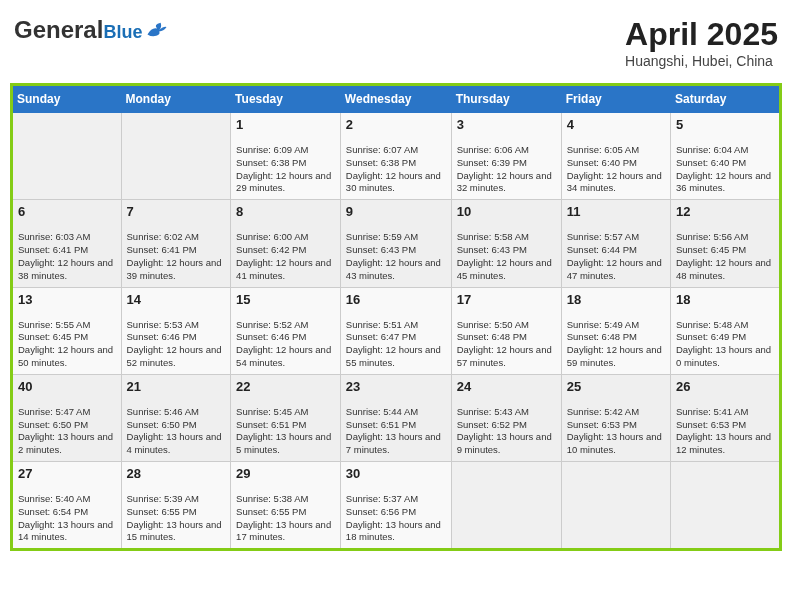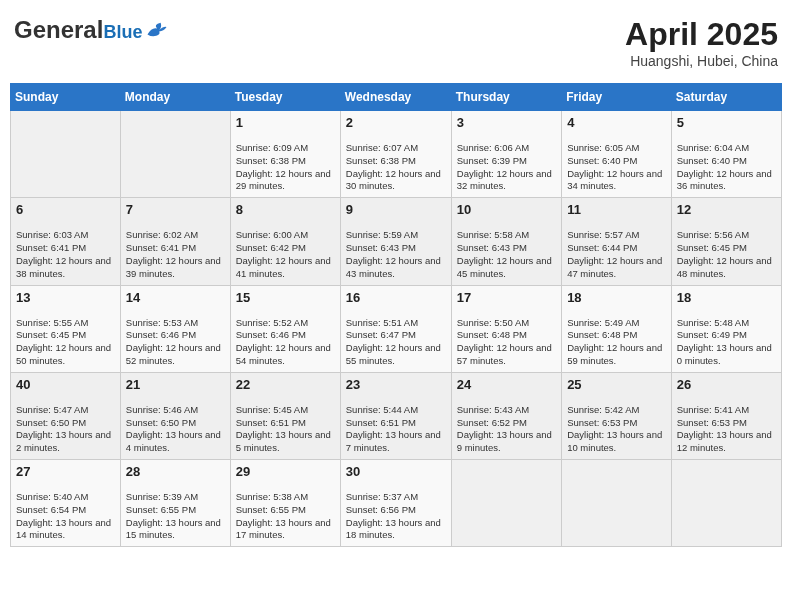--- a/index.html
+++ b/index.html
@@ -31,35 +31,35 @@
       font-size: 18px;
       font-weight: bold;
       color: #1a6eb5;
     }
     .logo-bird {
       width: 22px;
       height: 18px;
       margin-left: 2px;
     }
     .title-area {
-      text-align: right;
+      text-align: left;
     }
     .month-title {
       font-size: 32px;
       font-weight: bold;
       color: #222;
     }
     .subtitle {
       font-size: 14px;
       color: #444;
     }
     .calendar {
       width: 100%;
       border-collapse: collapse;
-      border: 1px solid #84cc16;
+      border: 3px solid #84cc16;
     }
     .calendar thead tr th {
       background-color: #2a75c7;
       color: #fff;
       font-size: 12px;
       font-weight: bold;
       padding: 6px 4px;
       text-align: left;
       border: 1px solid #2a75c7;
     }

